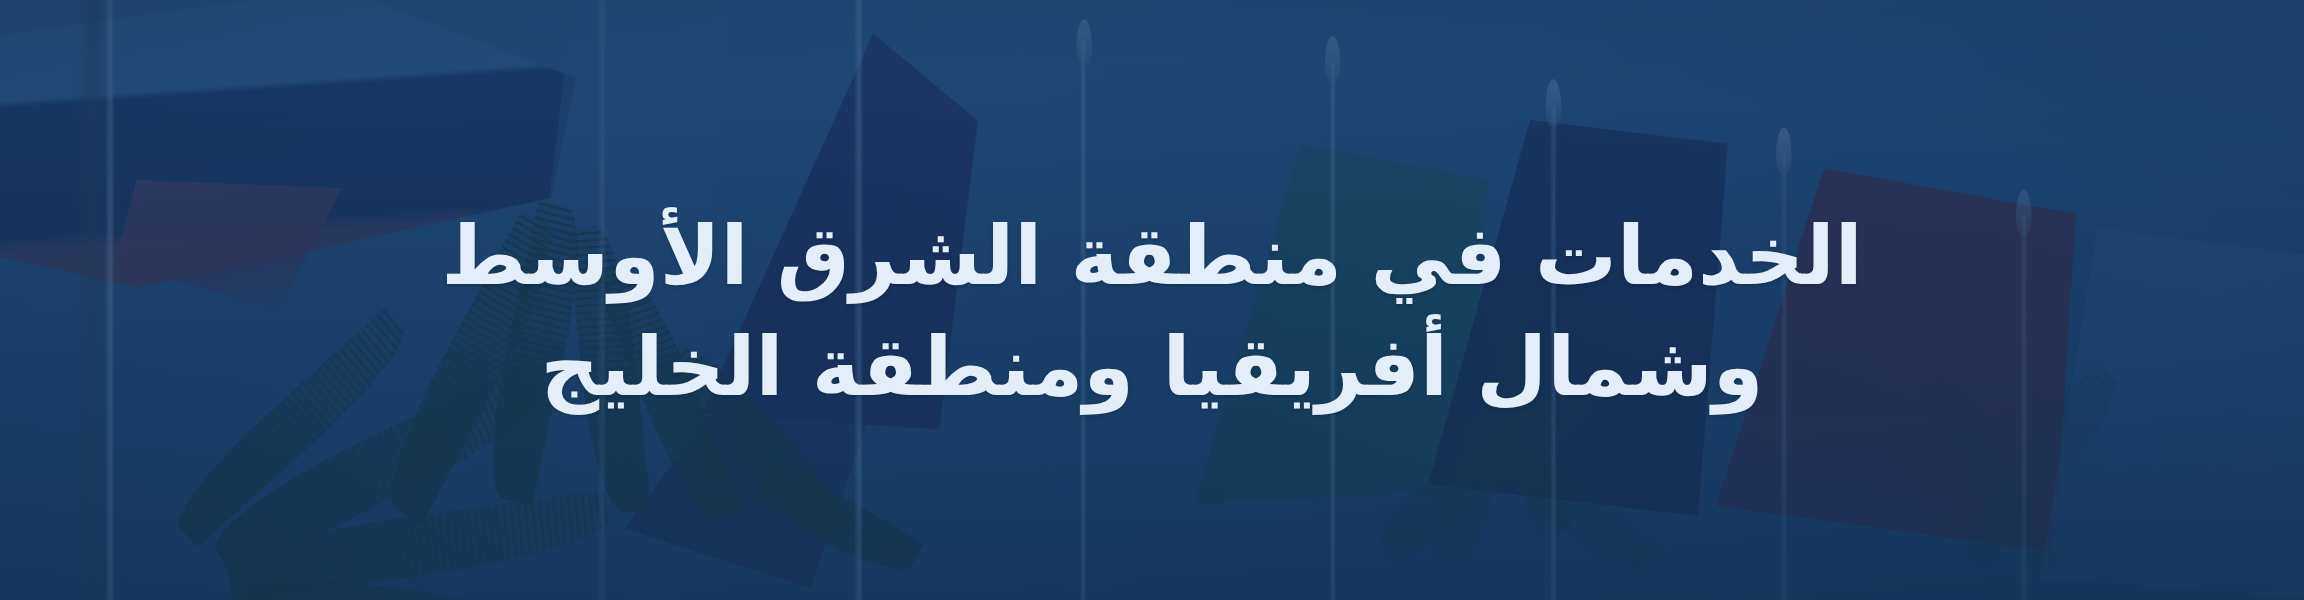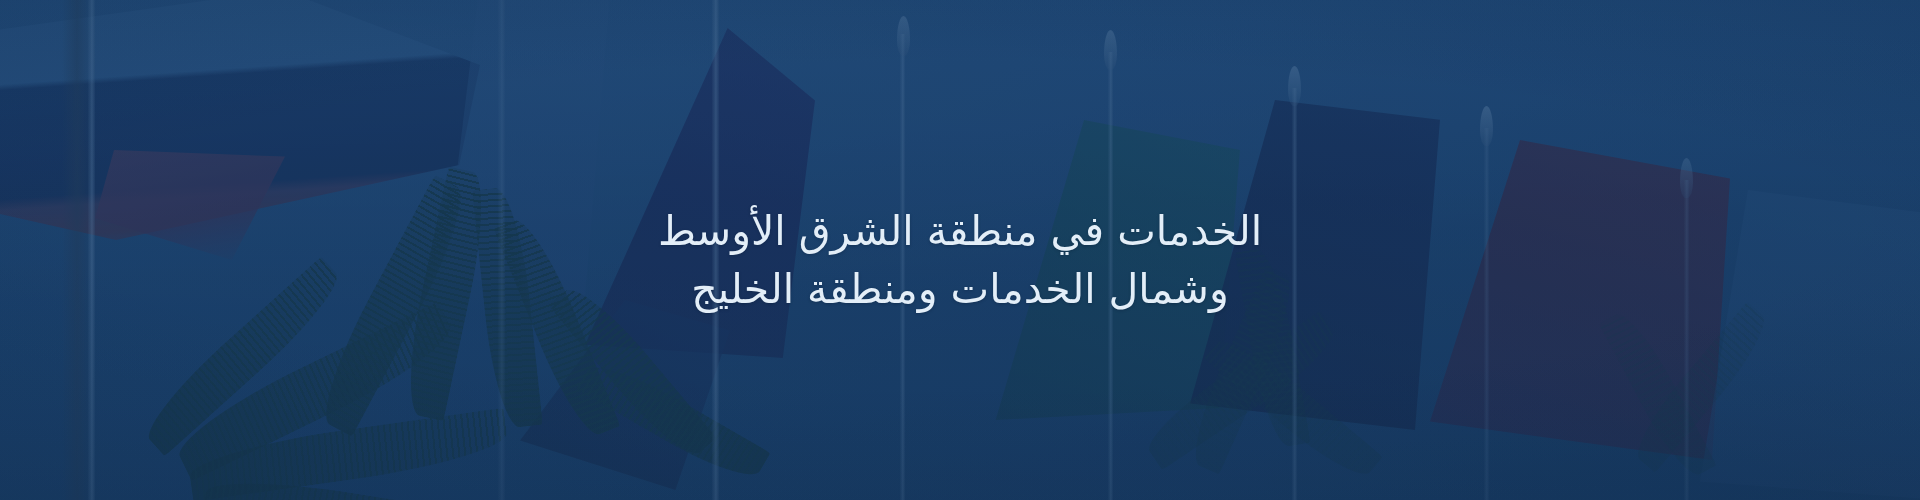--- a/index.html
+++ b/index.html
@@ -172,22 +172,22 @@
   .headline{
     position:absolute; inset:0;
     display:flex; flex-direction:column;
     align-items:center; justify-content:center;
     gap:6px;
     z-index:5;
     padding-top:22px;
   }
   .headline .line{
     color:#e3eef8;
-    font-size:41px;
-    font-weight:400;
+    font-size:68px;
+    font-weight:700;
     line-height:1.26;
     letter-spacing:0;
     white-space:nowrap;
     text-align:left;
     direction:rtl;
     text-shadow:0 1px 3px rgba(10,28,50,.30);
   }
 </style>
 </head>
 <body>
@@ -247,16 +247,16 @@
     <div class="pole thin faint" style="left:1684px; top:180px;"></div>
     <div class="finial" style="left:1680px; top:158px; opacity:.7;"></div>
 
     <div class="tint"></div>
     <div class="tint2"></div>
     <div class="vignette"></div>
   </div>
 
   <div class="headline">
     <div class="line">الخدمات في منطقة الشرق الأوسط</div>
-    <div class="line">وشمال الخدمات ومنطقة الخليج</div>
+    <div class="line">وشمال أفريقيا ومنطقة الخليج</div>
   </div>
 
 </div>
 
 </body></html>

